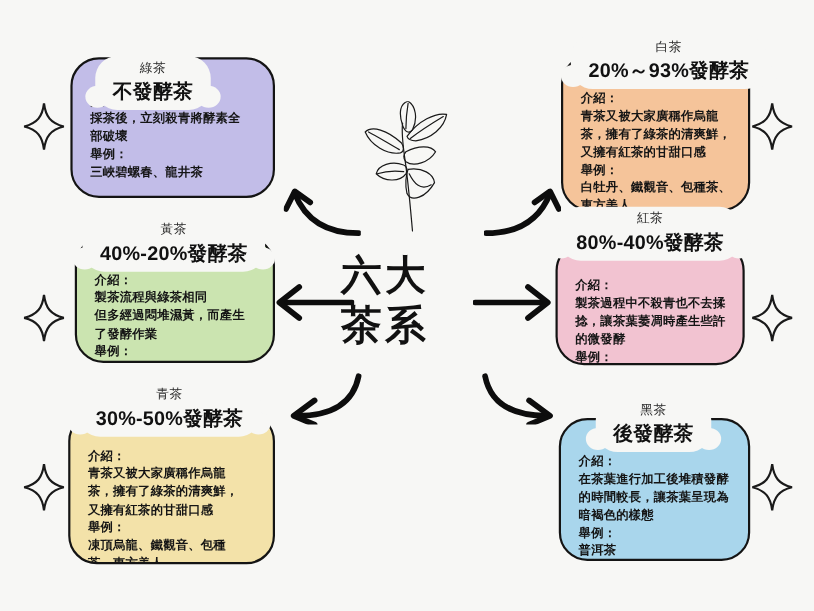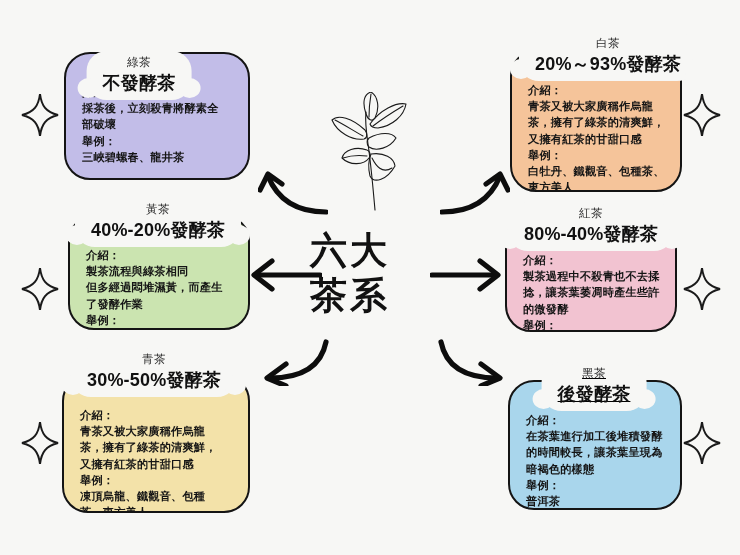--- a/index.html
+++ b/index.html
@@ -183,21 +183,21 @@
   <div class="card" style="left:505px; top:220px; width:172px; height:112px; background:#F2C3D1;">
     <div class="card-body">
       <div class="card-text">介紹：
 製茶過程中不殺青也不去揉
 捻，讓茶葉萎凋時產生些許
 的微發酵
 舉例：
 白牡丹</div>
     </div>
   </div>
-  <div class="tab" style="left:591px; top:202px;">
+  <div class="tab" style="left:591px; top:188px;">
     <span class="tab-name">紅茶</span>
     <span class="tab-ferment">80%-40%發酵茶</span>
   </div>
 
   <div class="card" style="left:62px; top:375px; width:188px; height:138px; background:#F3E2A9;">
     <div class="card-body">
       <div class="card-text">介紹：
 青茶又被大家廣稱作烏龍
 茶，擁有了綠茶的清爽鮮，
 又擁有紅茶的甘甜口感
@@ -214,21 +214,21 @@
   <div class="card" style="left:508px; top:380px; width:174px; height:130px; background:#A9D6EC;">
     <div class="card-body">
       <div class="card-text">介紹：
 在茶葉進行加工後堆積發酵
 的時間較長，讓茶葉呈現為
 暗褐色的樣態
 舉例：
 普洱茶</div>
     </div>
   </div>
-  <div class="tab" style="left:594px; top:362px;text-decoration:underline;">
+  <div class="tab" style="left:594px; top:362px;">
     <span class="tab-name">黑茶</span>
     <span class="tab-ferment">後發酵茶</span>
   </div>
 
   <div id="leaf-sprig">
     <svg viewBox="0 0 110 125" width="110" height="125" fill="none" stroke="#1a1a1a" stroke-width="1.1" stroke-linecap="round" stroke-linejoin="round">
 
       <path d="M57 118 C 55 96, 53 72, 50 52 C 48 38, 47 28, 48 20"></path>
 
       <path d="M52 32 C 62 18, 78 10, 88 12 C 86 24, 74 34, 60 36 C 56 36, 53 35, 52 32 Z"></path>

